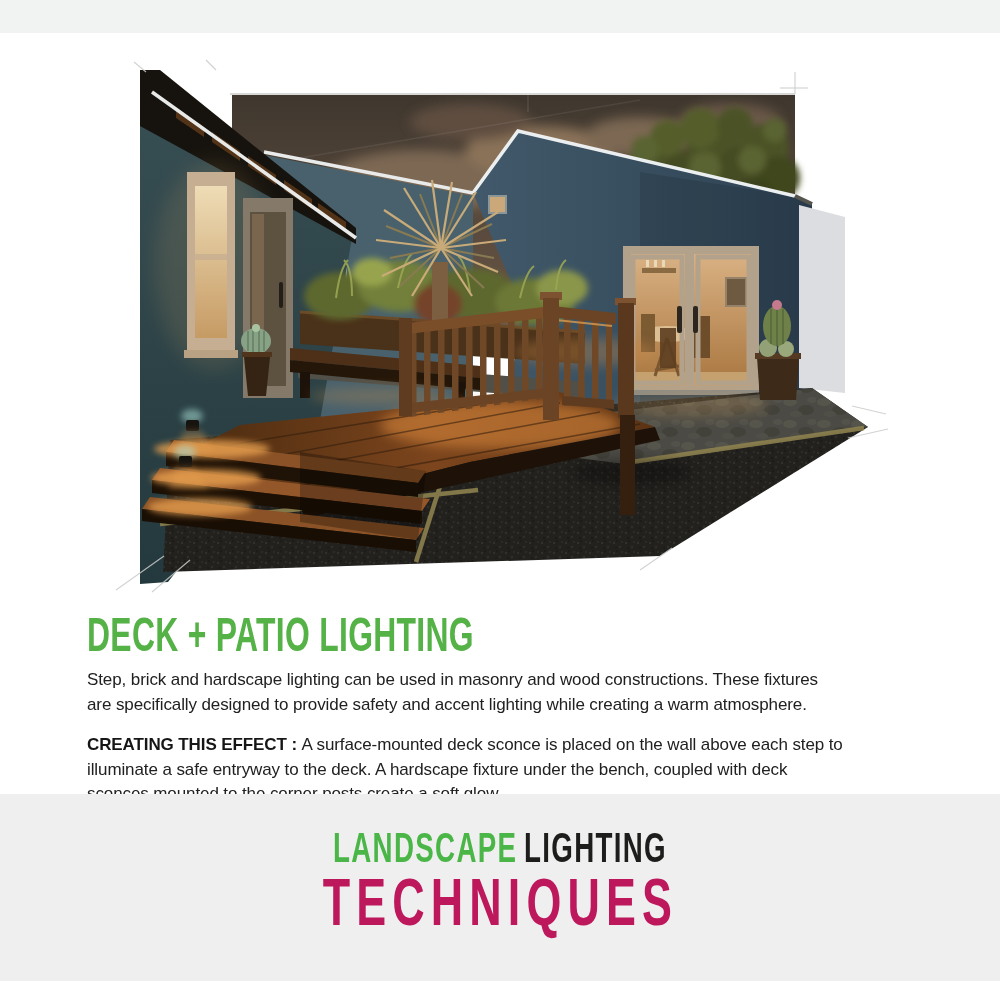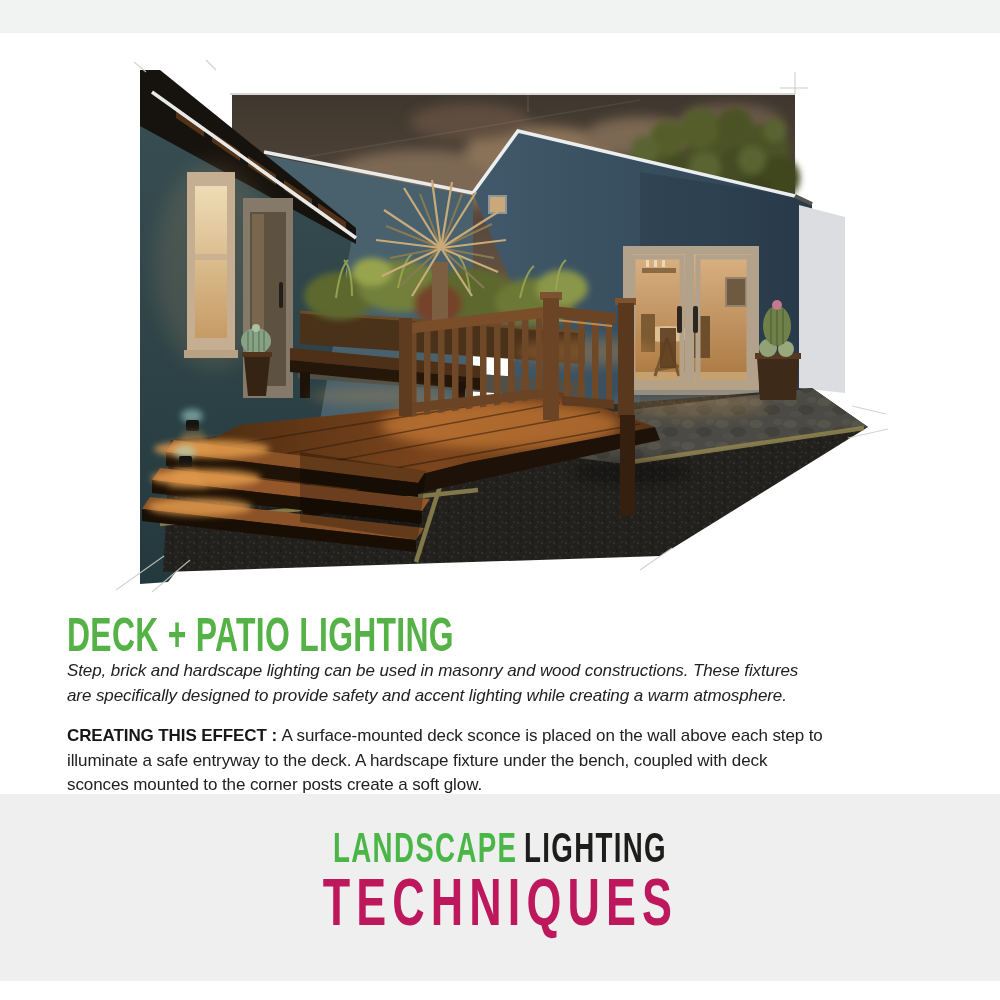--- a/index.html
+++ b/index.html
@@ -2,27 +2,27 @@
 <html><head>
 <meta charset="utf-8">
 <style>
   html,body{margin:0;padding:0;background:#ffffff;}
   .canvas{position:relative;width:1000px;height:1000px;background:#ffffff;overflow:hidden;
           font-family:"Liberation Sans", sans-serif;}
   .top-band{position:absolute;left:0;top:0;width:1000px;height:33px;background:#f1f2f2;}
   .art{position:absolute;left:0;top:0;width:1000px;height:810px;}
   .art svg{display:block;}
 
-  .copy{position:absolute;left:67px;top:610px;width:878px;}
+  .copy{position:absolute;left:87px;top:610px;width:878px;}
   .headline{margin:0;height:49px;color:#55b247;font-size:49px;line-height:1;font-weight:700;
             white-space:nowrap;}
   .cond{display:inline-block;transform:scaleX(.65);transform-origin:0 50%;letter-spacing:.5px;}
   .copy p{margin:0;color:#212121;font-size:17px;line-height:24.5px;white-space:pre-line;
           letter-spacing:-.1px;}
-  .copy p.intro{font-style:italic;}
+  .copy p.intro{margin-top:9px;}
   .copy p.effect{margin-top:16px;}
   .copy p strong{font-weight:700;color:#161616;}
 
   .footer{position:absolute;left:0;top:794px;width:1000px;height:187px;background:#efefef;
           text-align:center;}
   .brand-line{padding-top:33px;font-size:42px;line-height:1;font-weight:700;white-space:nowrap;}
   .brand-scale{display:inline-block;transform:scaleX(.66);transform-origin:50% 50%;letter-spacing:2px;}
   .brand-green{color:#4bb648;}
   .brand-dark{color:#1d1d1b;margin-left:10px;}
   .brand-title{margin-top:0;font-size:66px;line-height:1;font-weight:700;color:#be185d;white-space:nowrap;}

